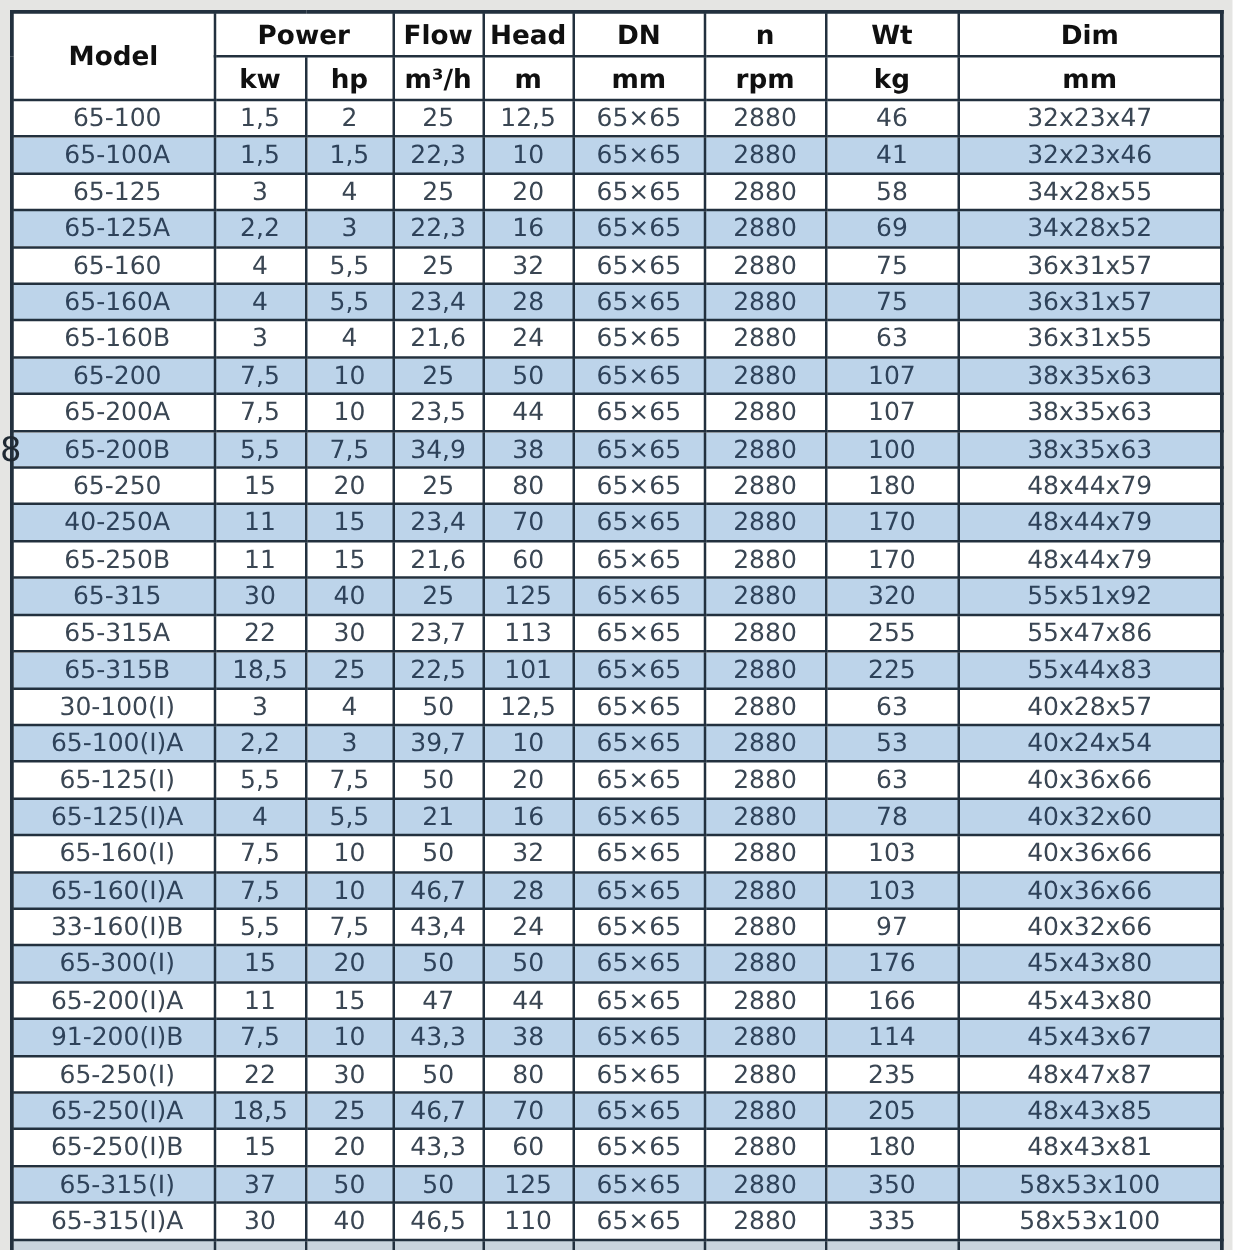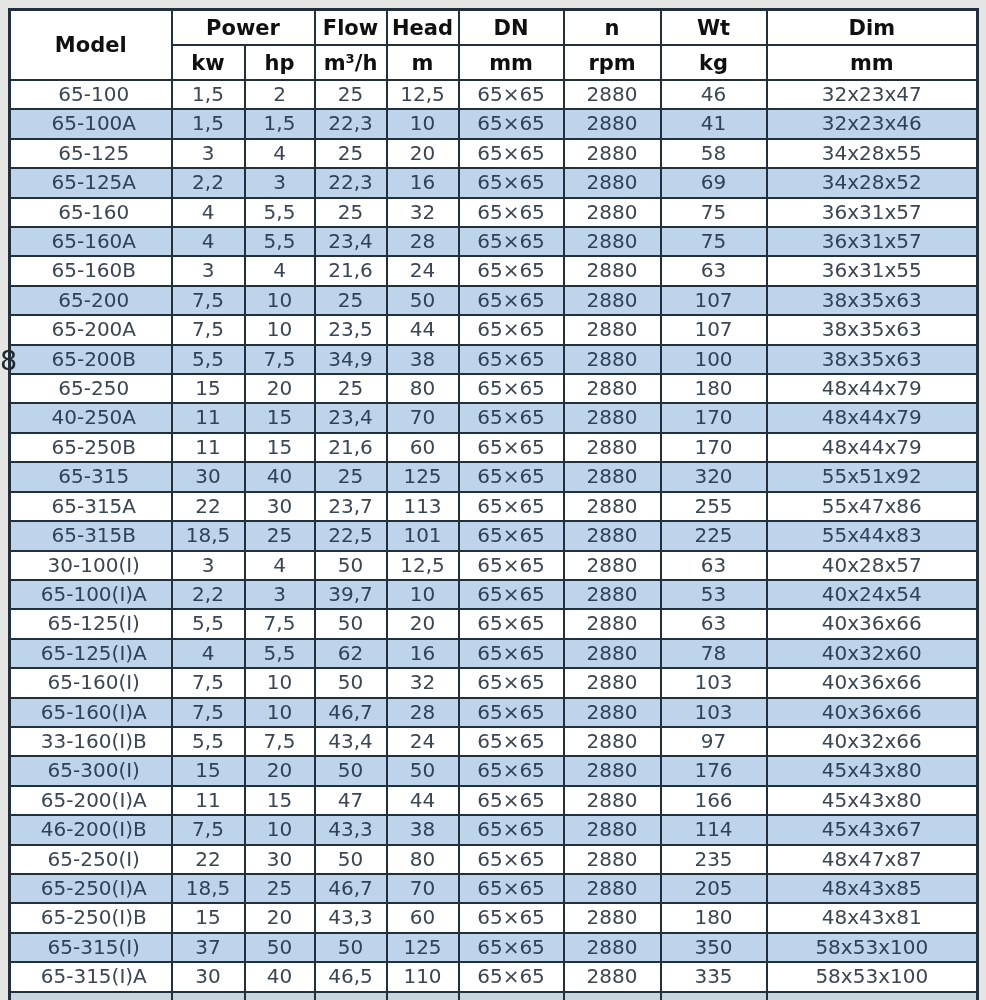--- a/index.html
+++ b/index.html
@@ -284,21 +284,21 @@
           <td>20</td>
           <td>65×65</td>
           <td>2880</td>
           <td>63</td>
           <td>40x36x66</td>
         </tr>
         <tr class="alt">
           <td class="model">65-125(I)A</td>
           <td>4</td>
           <td>5,5</td>
-          <td>62</td>
+          <td>21</td>
           <td>16</td>
           <td>65×65</td>
           <td>2880</td>
           <td>78</td>
           <td>40x32x60</td>
         </tr>
         <tr>
           <td class="model">65-160(I)</td>
           <td>7,5</td>
           <td>10</td>
@@ -347,21 +347,21 @@
           <td>11</td>
           <td>15</td>
           <td>47</td>
           <td>44</td>
           <td>65×65</td>
           <td>2880</td>
           <td>166</td>
           <td>45x43x80</td>
         </tr>
         <tr class="alt">
-          <td class="model">46-200(I)B</td>
+          <td class="model">91-200(I)B</td>
           <td>7,5</td>
           <td>10</td>
           <td>43,3</td>
           <td>38</td>
           <td>65×65</td>
           <td>2880</td>
           <td>114</td>
           <td>45x43x67</td>
         </tr>
         <tr>

